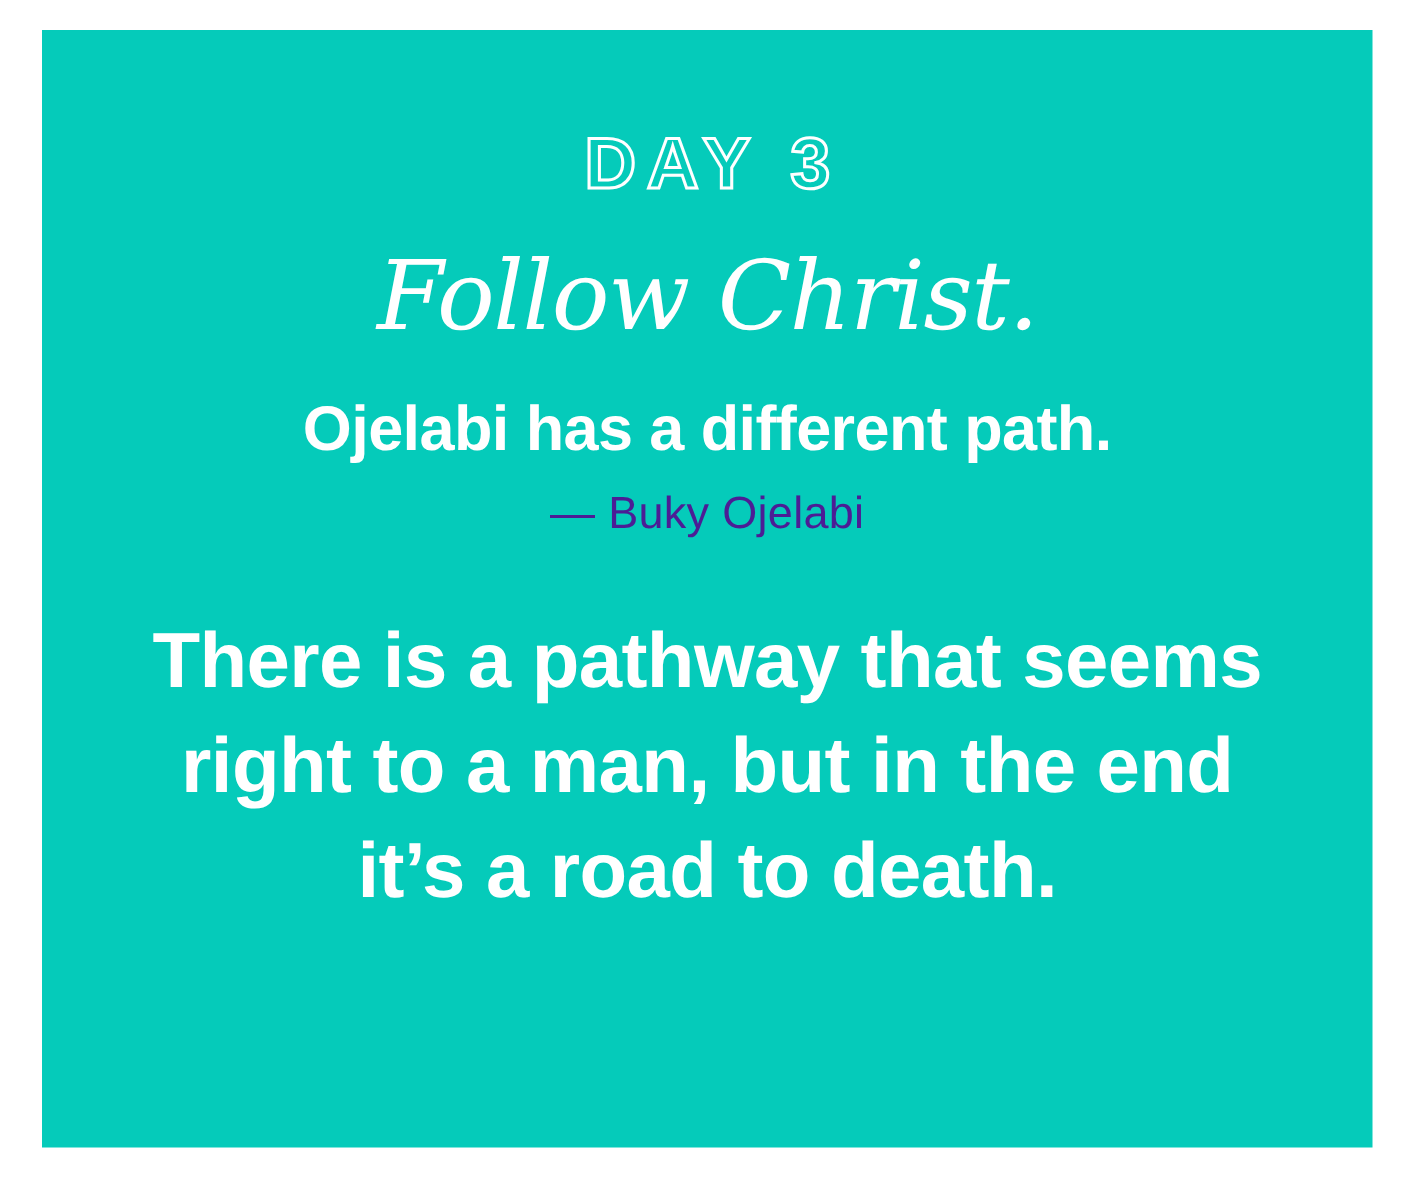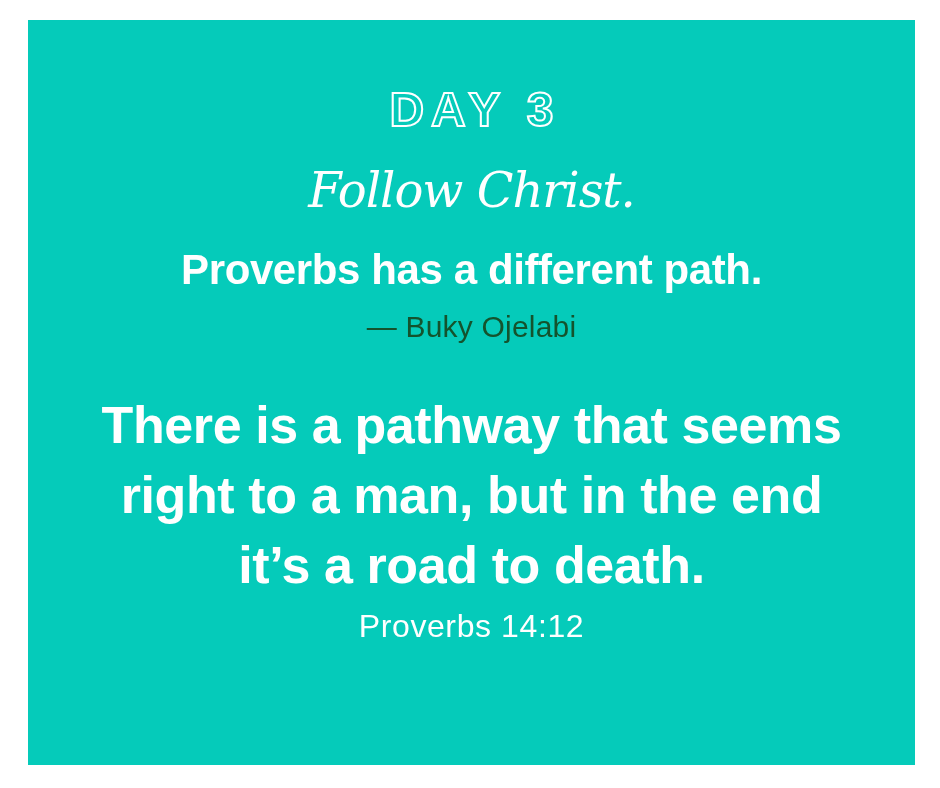--- a/index.html
+++ b/index.html
@@ -51,21 +51,21 @@
     white-space: nowrap;
     text-indent: 7px;
   }
 
   
   .headline {
     margin-top: 32px;
     font-family: "DejaVu Serif", serif;
     font-style: italic;
     font-weight: 400;
-    font-size: 48px;
+    font-size: 64px;
     line-height: 1;
     color: #ffffff;
     text-align: center;
     letter-spacing: -1px;
     white-space: nowrap;
   }
 
   
   .quote {
     margin-top: 26px;
@@ -82,21 +82,21 @@
     white-space: nowrap;
   }
 
   
   .attribution {
     margin-top: 12px;
     font-family: "Liberation Sans", sans-serif;
     font-weight: 400;
     font-size: 30px;
     line-height: 1;
-    color: #14532d;
+    color: #4c1d95;
     letter-spacing: 0.2px;
     text-align: center;
     white-space: nowrap;
   }
 
   
   .scripture {
     margin-top: 48px;
     width: 760px;
     text-align: center;
@@ -125,24 +125,23 @@
 
 <div class="canvas">
 
   <div class="card">
 
     <div class="day-label">DAY 3</div>
 
     <div class="headline">Follow Christ.</div>
 
     <div class="quote">
-      <div class="quote-line">Proverbs has a different path.</div>
+      <div class="quote-line">Ojelabi has a different path.</div>
     </div>
 
     <div class="attribution">— Buky Ojelabi</div>
 
     <div class="scripture">
       <div class="scripture-text">There is a pathway that seems right to a man, but in the end it’s a road to death.</div>
-      <div class="scripture-ref">Proverbs 14:12</div>
     </div>
 
   </div>
 </div>
 
 </body></html>

